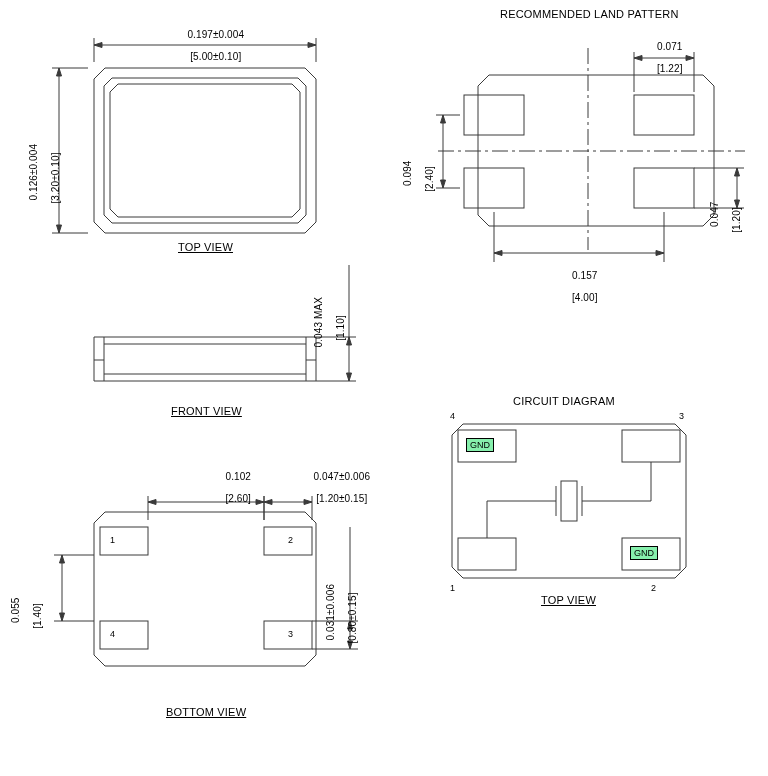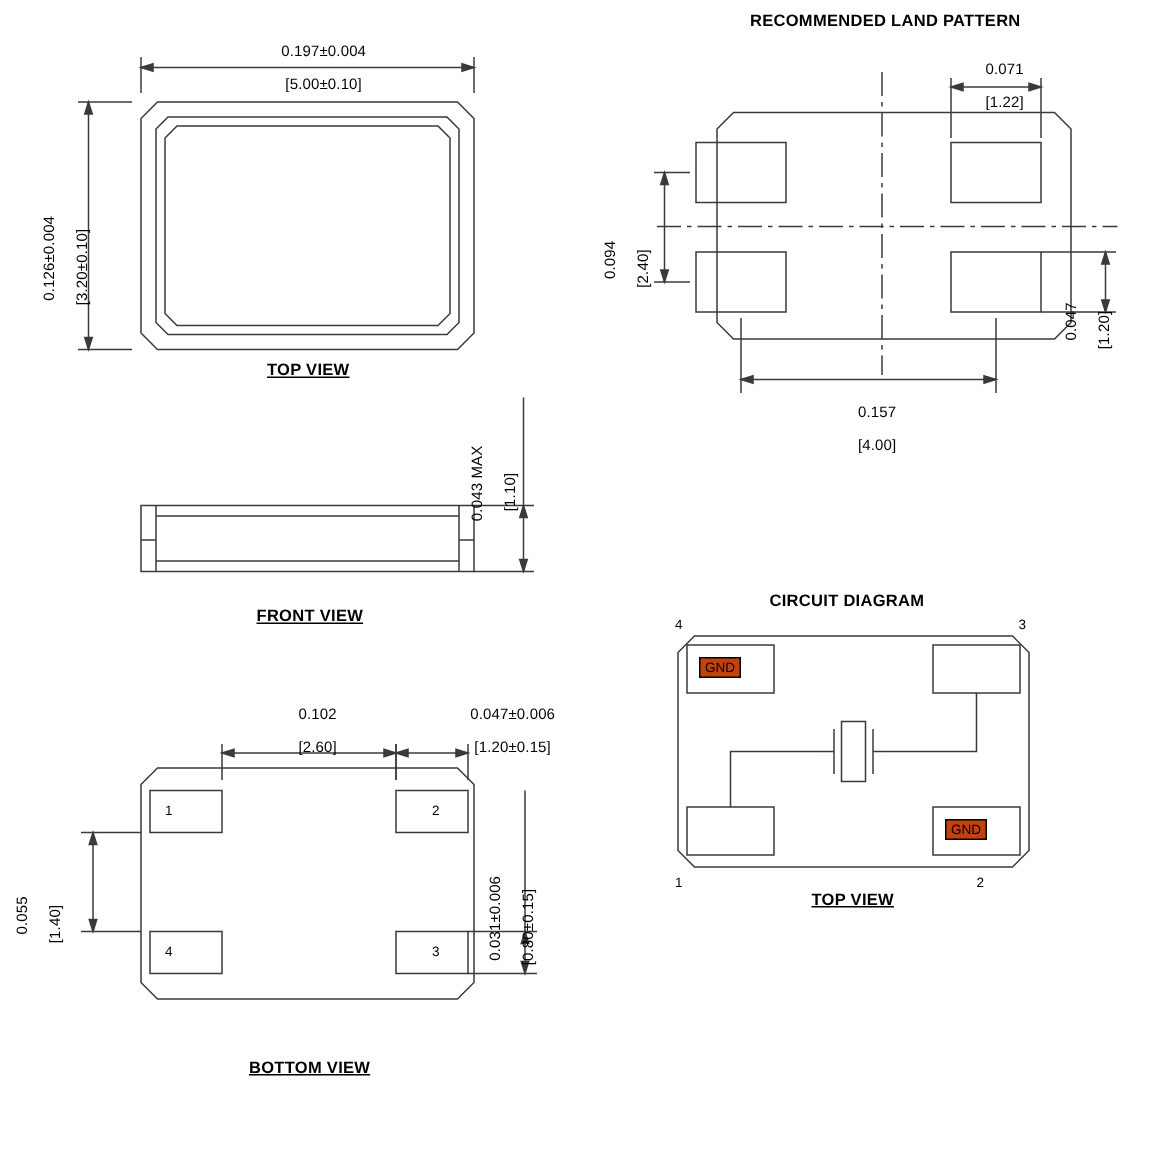--- a/index.html
+++ b/index.html
@@ -26,21 +26,21 @@
     font-size: 10px;
     line-height: 11px;
     color: #000;
     white-space: pre;
     letter-spacing: 0.1px;
   }
   .lbl.center { text-align: center; }
   .title {
     position: absolute;
     font-size: 11px;
-    font-weight: bold;
+    font-weight: normal;
     letter-spacing: 0.2px;
     white-space: nowrap;
   }
   .title.u { text-decoration: underline; }
   .vert {
     transform-origin: 50% 50%;
     transform: rotate(-90deg);
   }
   .footer {
     position: absolute;
@@ -52,21 +52,21 @@
   }
   .pinnum {
     position: absolute;
     font-size: 9px;
   }
   .padlabel {
     position: absolute;
     font-size: 9px;
     border: 1px solid #000;
     padding: 1px 3px;
-    background: #c2410c;
+    background: #86efac;
   }
   svg { position: absolute; left: 0; top: 0; }
 </style>
 </head>
 <body>
 
 <div class="stage">
 
   <svg width="768" height="776" viewBox="0 0 768 776">
     <g stroke="#3a3a3a" fill="none" stroke-width="1" shape-rendering="geometricPrecision">
@@ -231,21 +231,21 @@
     <span style="display:block;">[3.20±0.10]</span>
   </div>
   <div class="title u" style="left:178px; top:241px;">TOP VIEW</div>
 
   <div class="lbl vert" style="left:275px; top:295px; width:120px; text-align:center;">
     <span>0.043 MAX</span>
     <span style="display:block;">[1.10]</span>
   </div>
   <div class="title u" style="left:171px; top:405px;">FRONT VIEW</div>
 
-  <div class="lbl center" style="left:161px; top:460px; width:90px;">
+  <div class="lbl center" style="left:161px; top:460px; width:90px;text-align:right;">
     <span>0.102</span><br>
     <span>[2.60]</span>
   </div>
   <div class="lbl center" style="left:276px; top:460px; width:120px;">
     <span>0.047±0.006</span><br>
     <span>[1.20±0.15]</span>
   </div>
   <div class="lbl vert" style="left:-23px; top:583px; width:110px; text-align:center;">
     <span>0.055</span>
     <span style="display:block;">[1.40]</span>

